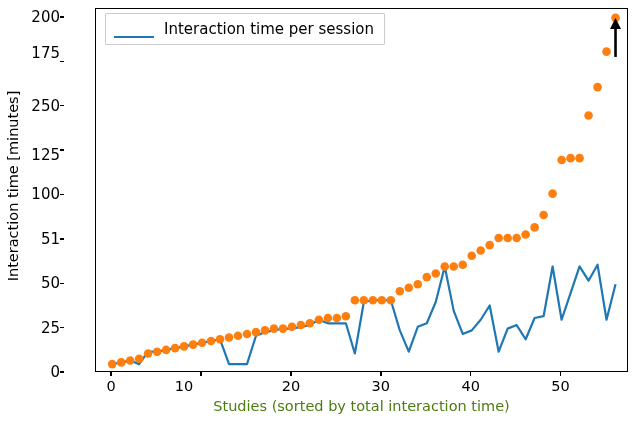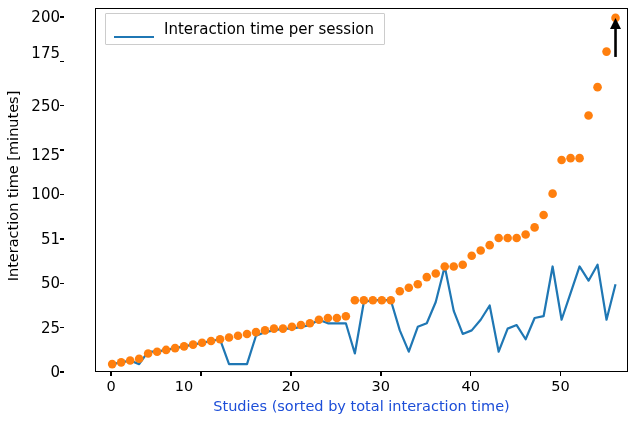--- a/index.html
+++ b/index.html
@@ -7,21 +7,21 @@
   #fig{position:relative;width:640px;height:423px;background:#ffffff;}
   .ylabel{
     position:absolute;left:2px;top:0;height:372px;width:22px;
     display:flex;align-items:center;justify-content:center;
   }
   .ylabel span{
     transform:rotate(-90deg);white-space:nowrap;font-size:14.5px;color:#000;
   }
   .xlabel{
     position:absolute;left:95px;top:398px;width:533px;text-align:center;
-    font-size:14.5px;color:#1d4ed8;
+    font-size:14.5px;color:#4d7c0f;
   }
   .ytick{
     position:absolute;right:0;width:44px;text-align:right;
     font-size:15px;color:#000;transform:translateY(-50%);
   }
   .yticks{position:absolute;left:14px;top:0;width:46px;height:423px;}
   .ytickmark{position:absolute;left:0;width:4px;height:1.4px;background:#000;}
   .xticks{position:absolute;left:0;top:0;width:640px;height:423px;}
   .xtick{
     position:absolute;top:378px;font-size:14.5px;color:#000;

